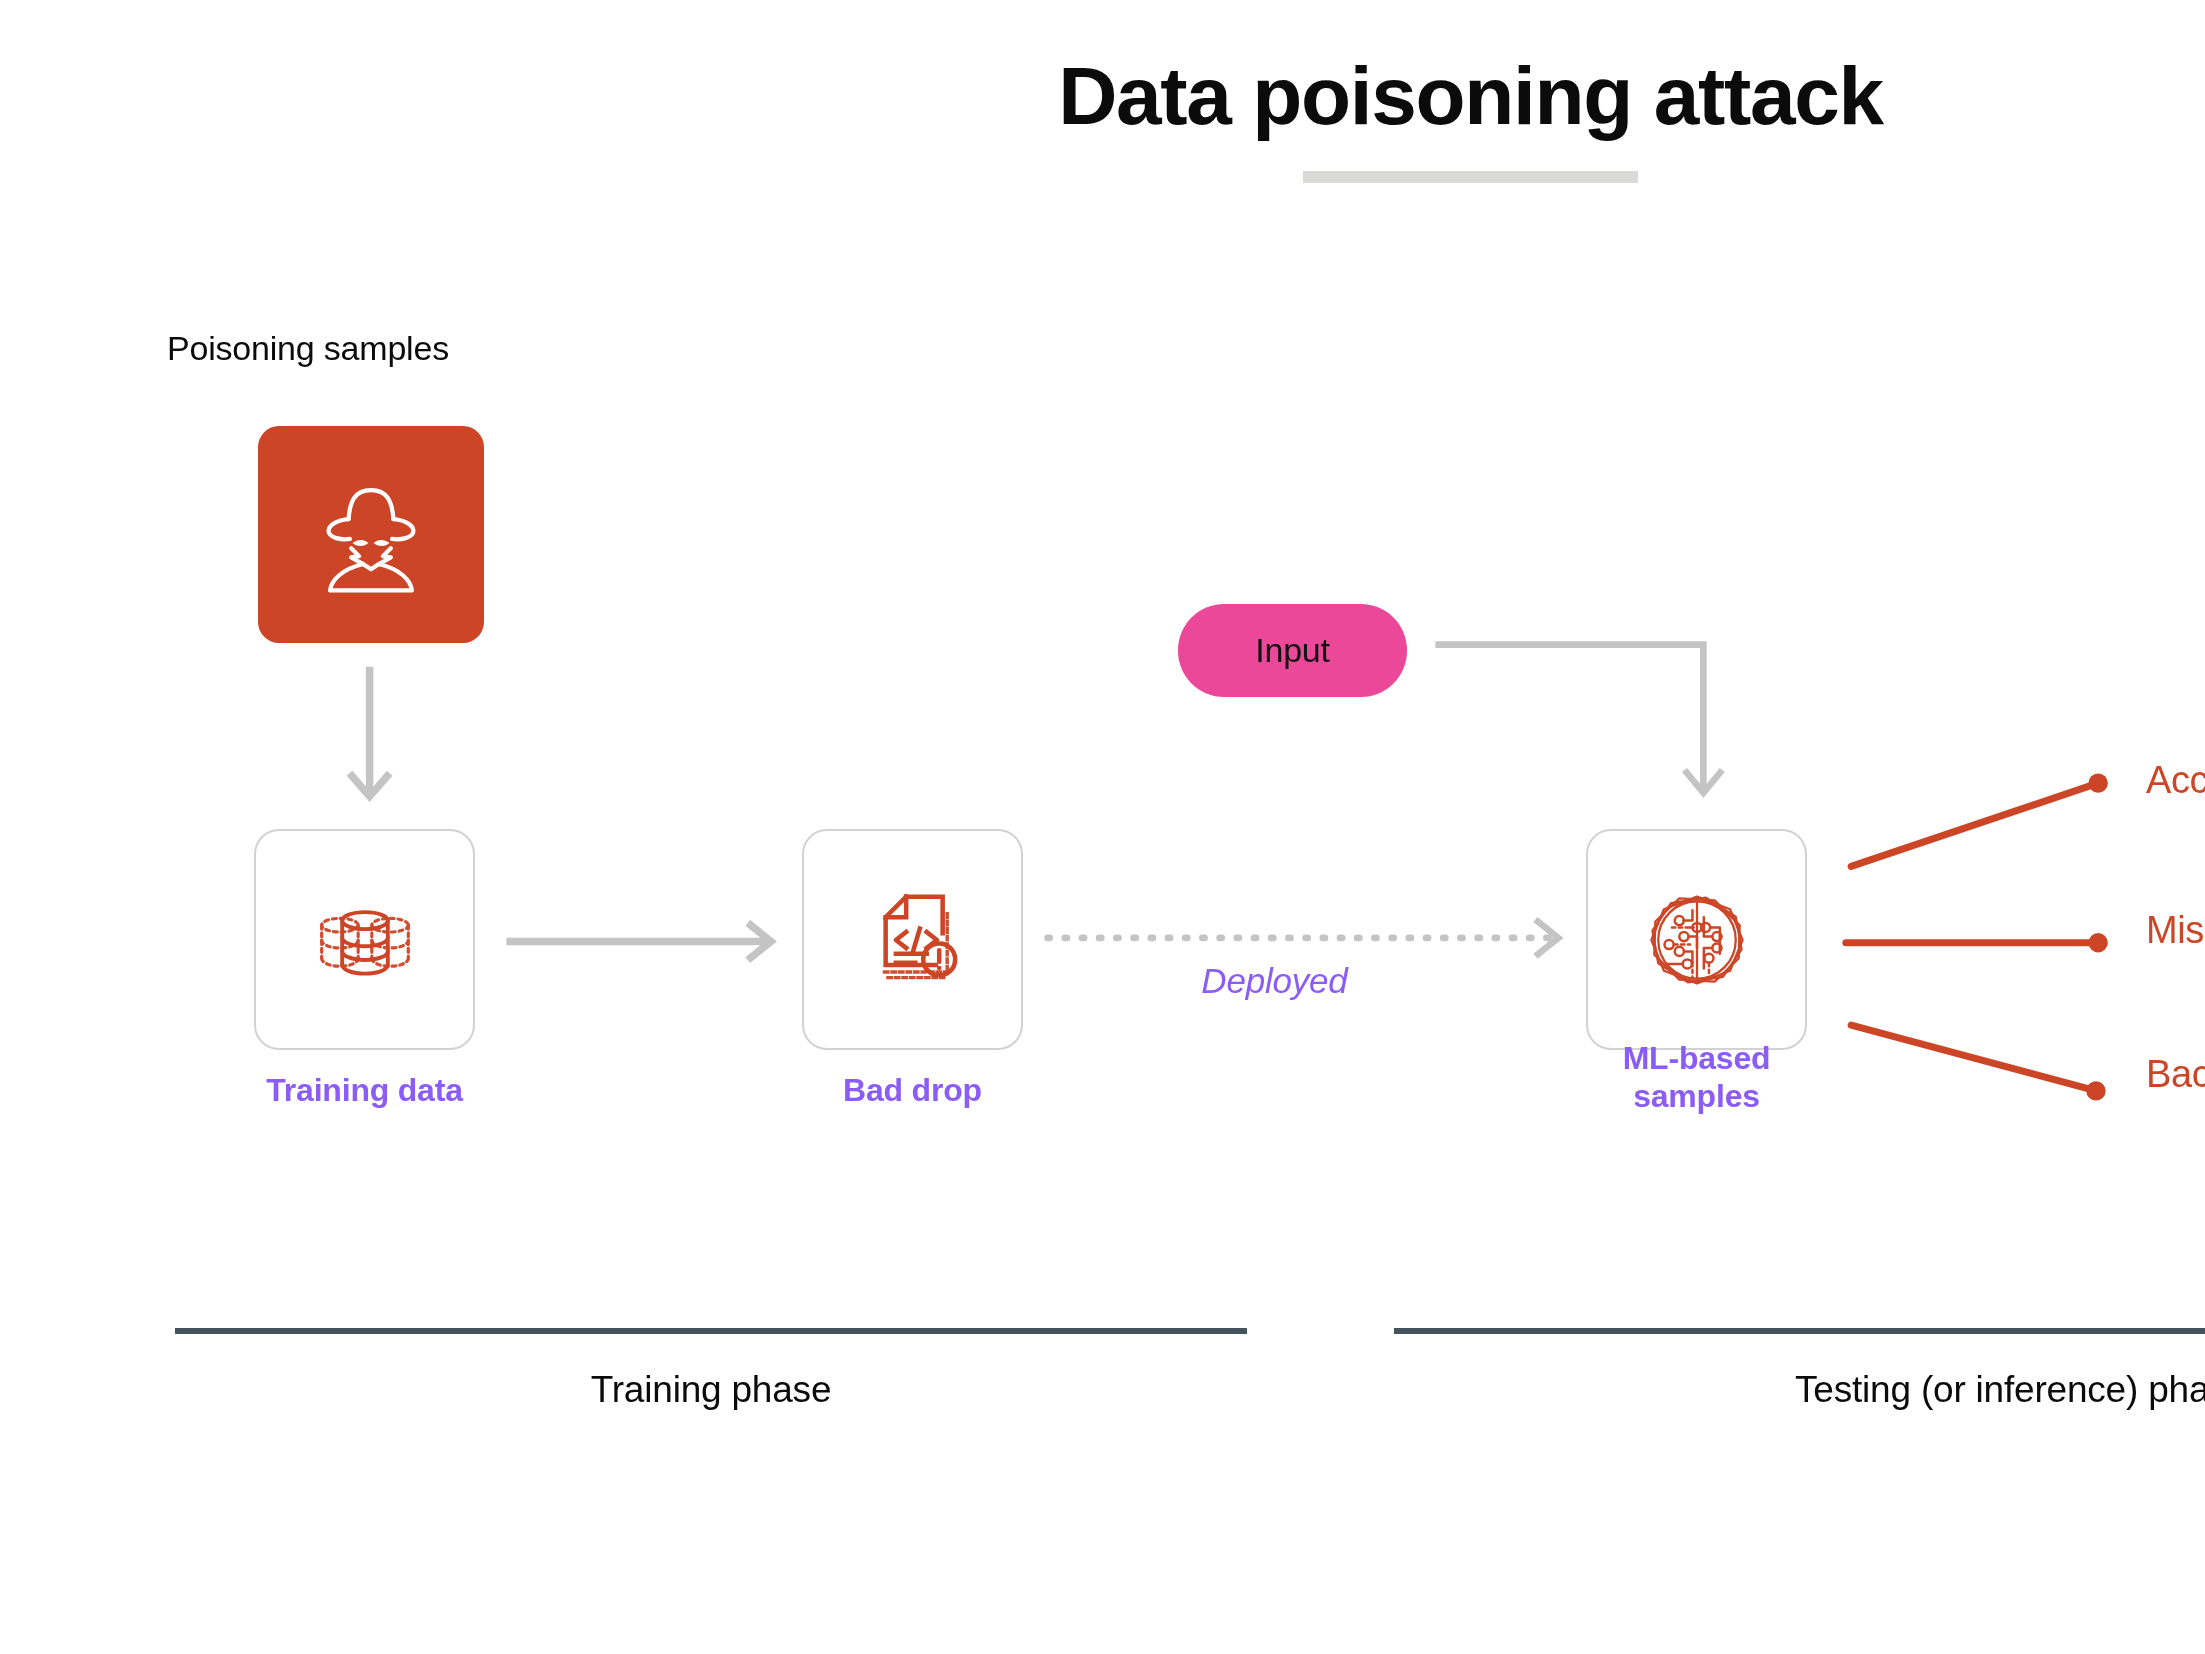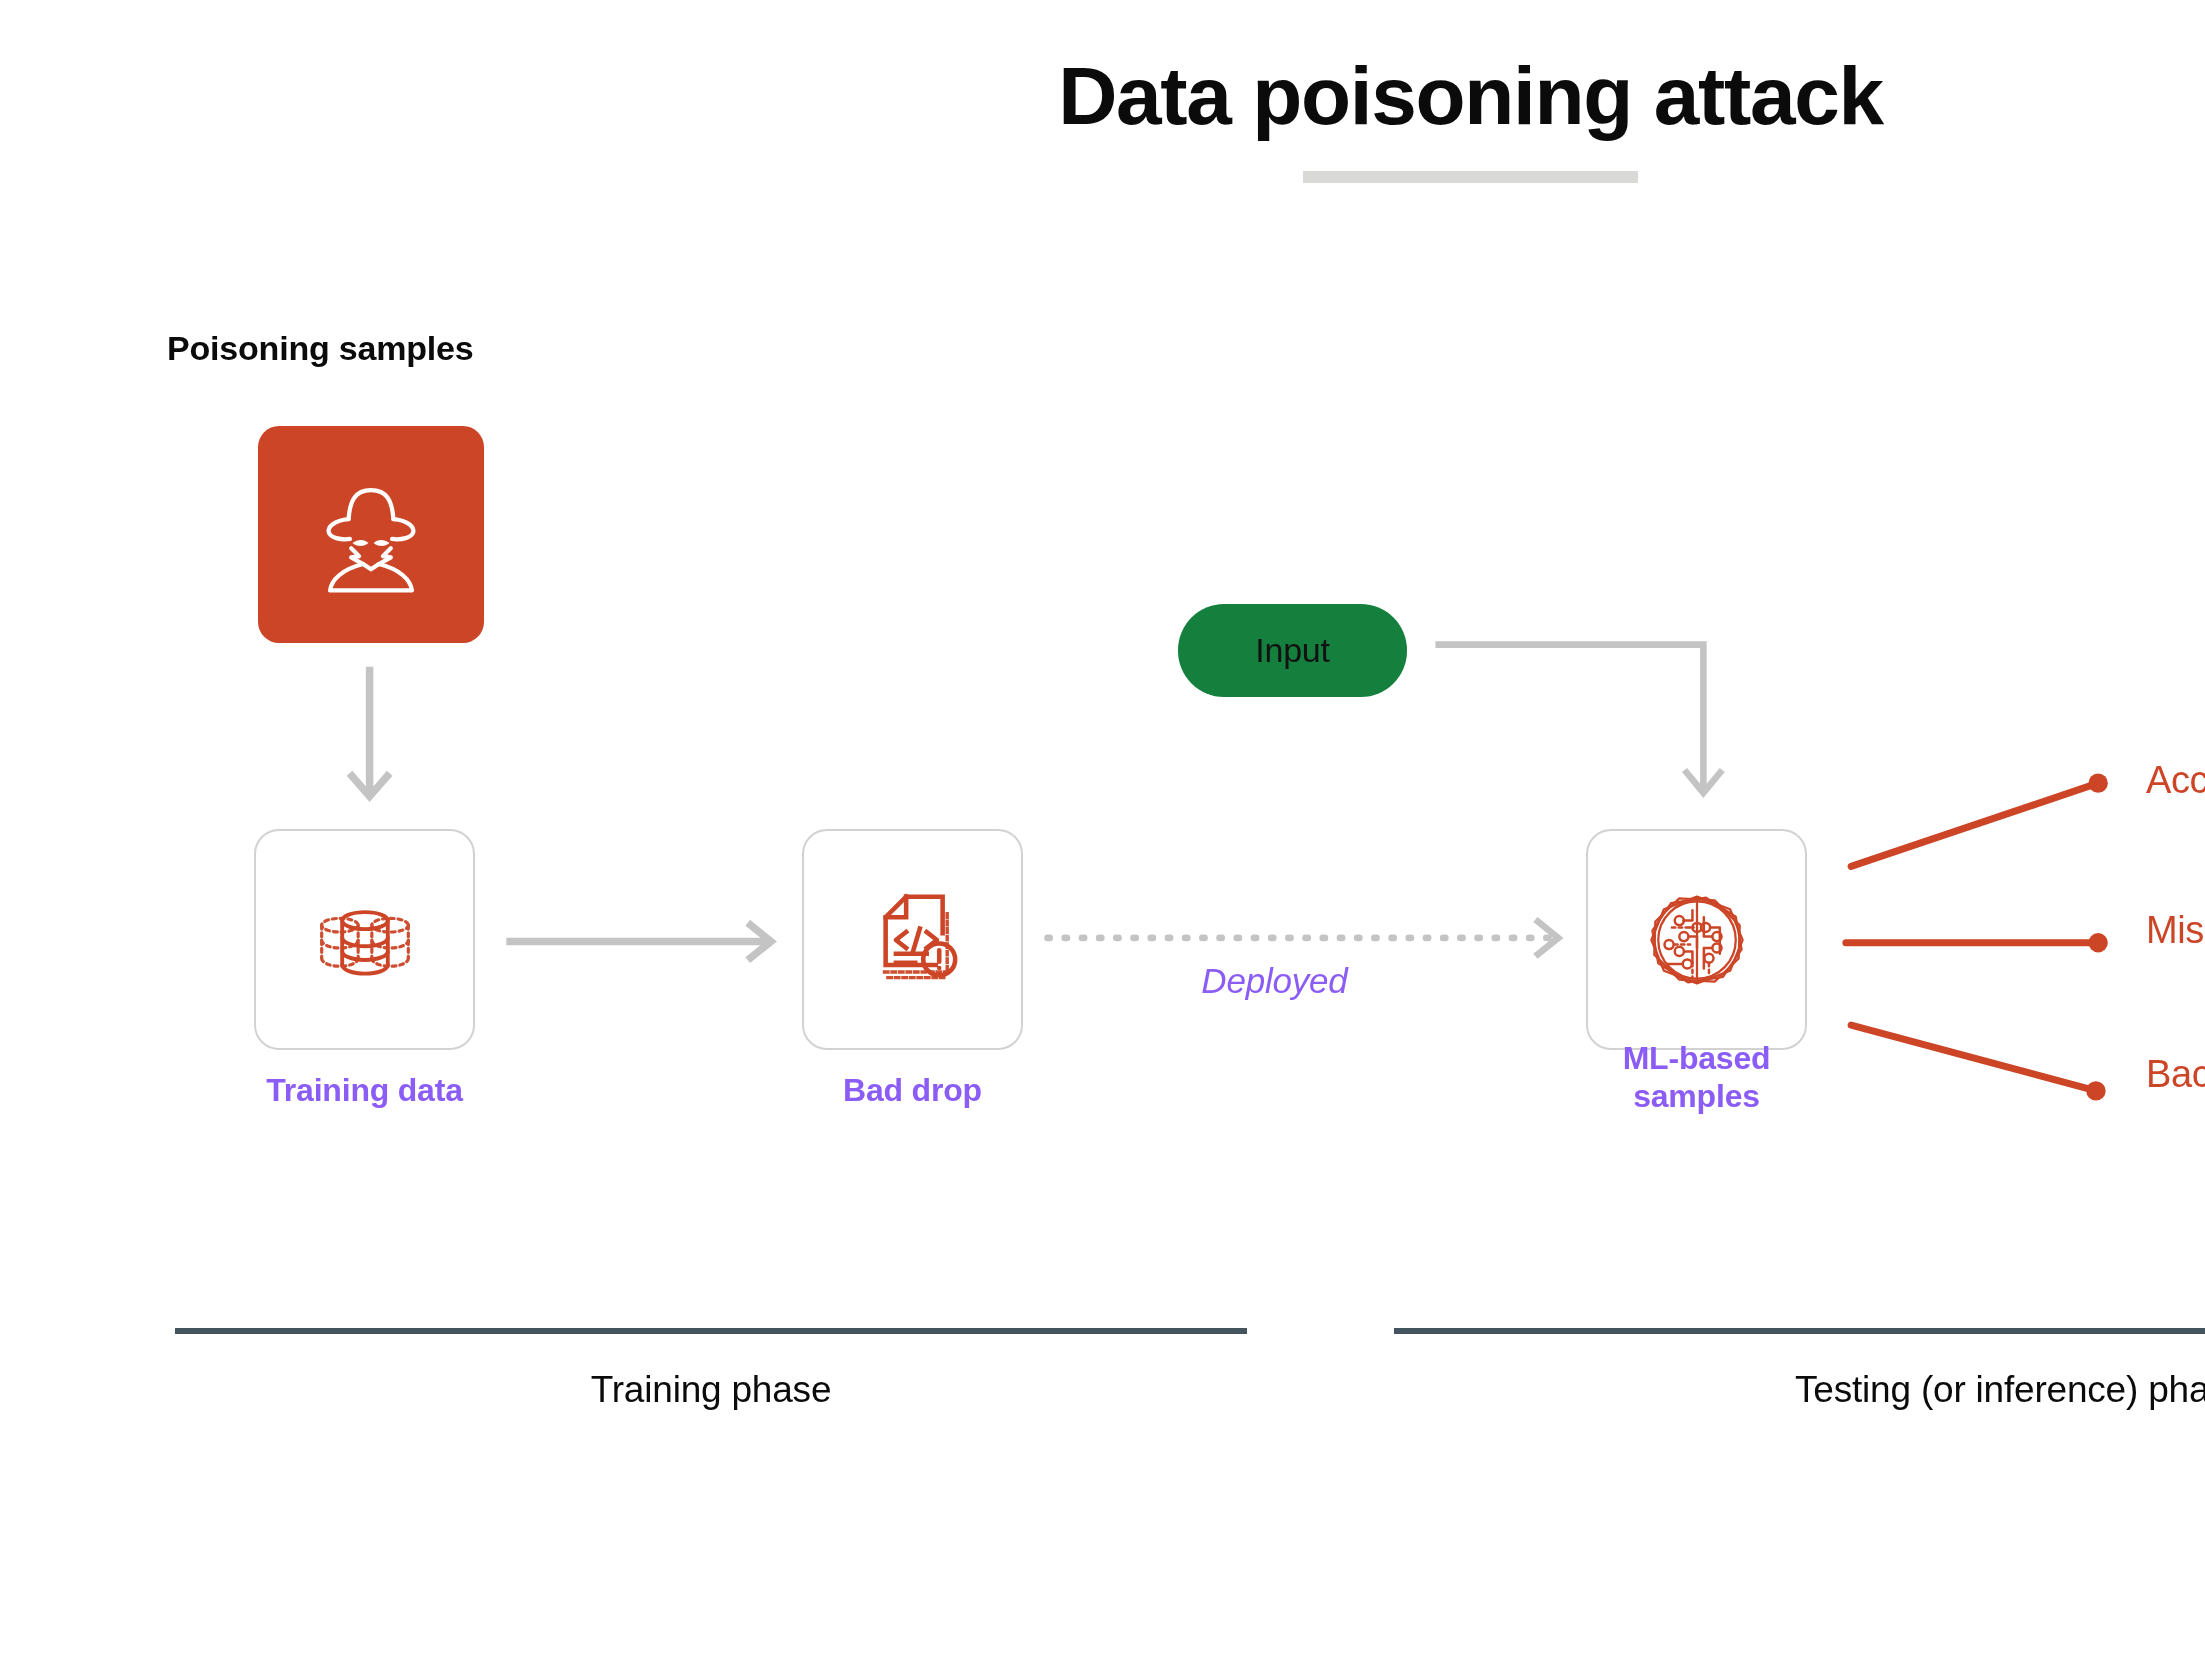--- a/index.html
+++ b/index.html
@@ -37,21 +37,21 @@
     background: #d9d9d7;
     margin: 32px auto 0 auto;
   }
 
   
   #poisoning-heading {
     position: absolute;
     left: 167px;
     top: 329px;
     font-size: 34px;
-    font-weight: 700;
+    font-weight: 400;
     color: #0b0b0b;
     letter-spacing: -0.2px;
     white-space: nowrap;
   }
 
   
   #attacker-tile {
     position: absolute;
     left: 258px;
     top: 426px;
@@ -99,21 +99,21 @@
   #label-ml       { left: 1586px; top: 1028px; margin-top: 12px; }
 
   
   #input-pill {
     position: absolute;
     left: 1178px;
     top: 604px;
     width: 229px;
     height: 93px;
     border-radius: 46px;
-    background: #15803d;
+    background: #ec4899;
     display: flex;
     align-items: center;
     justify-content: center;
     font-size: 34px;
     color: #121212;
     letter-spacing: -0.2px;
   }
 
   
   #deployed-caption {

